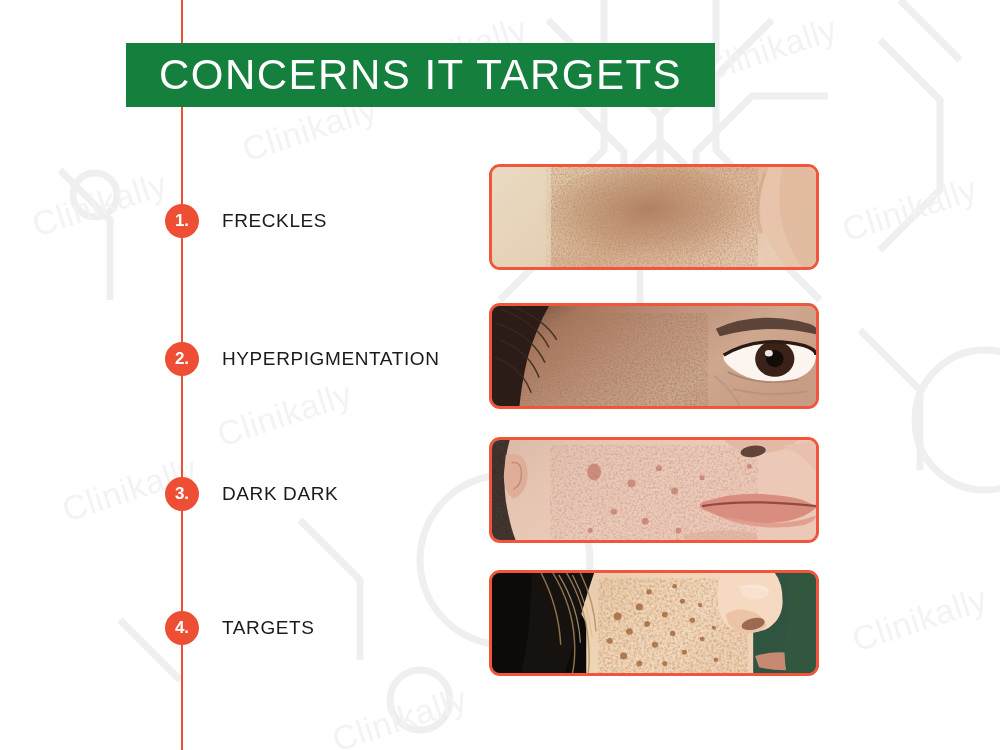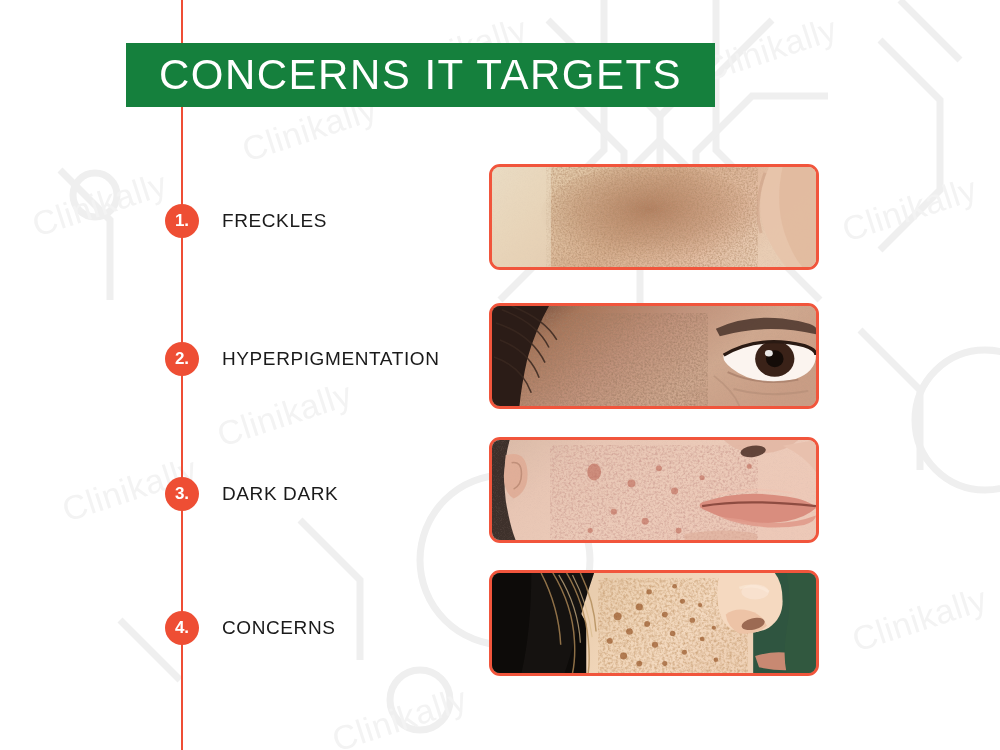--- a/index.html
+++ b/index.html
@@ -219,21 +219,21 @@
       <span class="concern-label">HYPERPIGMENTATION</span>
     </div>
 
     <div class="concern-item" style="top:477px;">
       <span class="num-badge">3.</span>
       <span class="concern-label">DARK DARK</span>
     </div>
 
     <div class="concern-item" style="top:611px;">
       <span class="num-badge">4.</span>
-      <span class="concern-label">CONCERNS</span>
+      <span class="concern-label">TARGETS</span>
     </div>
 
   </div>
 
   <div class="photo-cards">
 
     <div class="photo-card" style="top:164px;">
       <div class="photo-inner">
         <svg viewBox="0 0 330 106" preserveAspectRatio="none">
           <defs>

